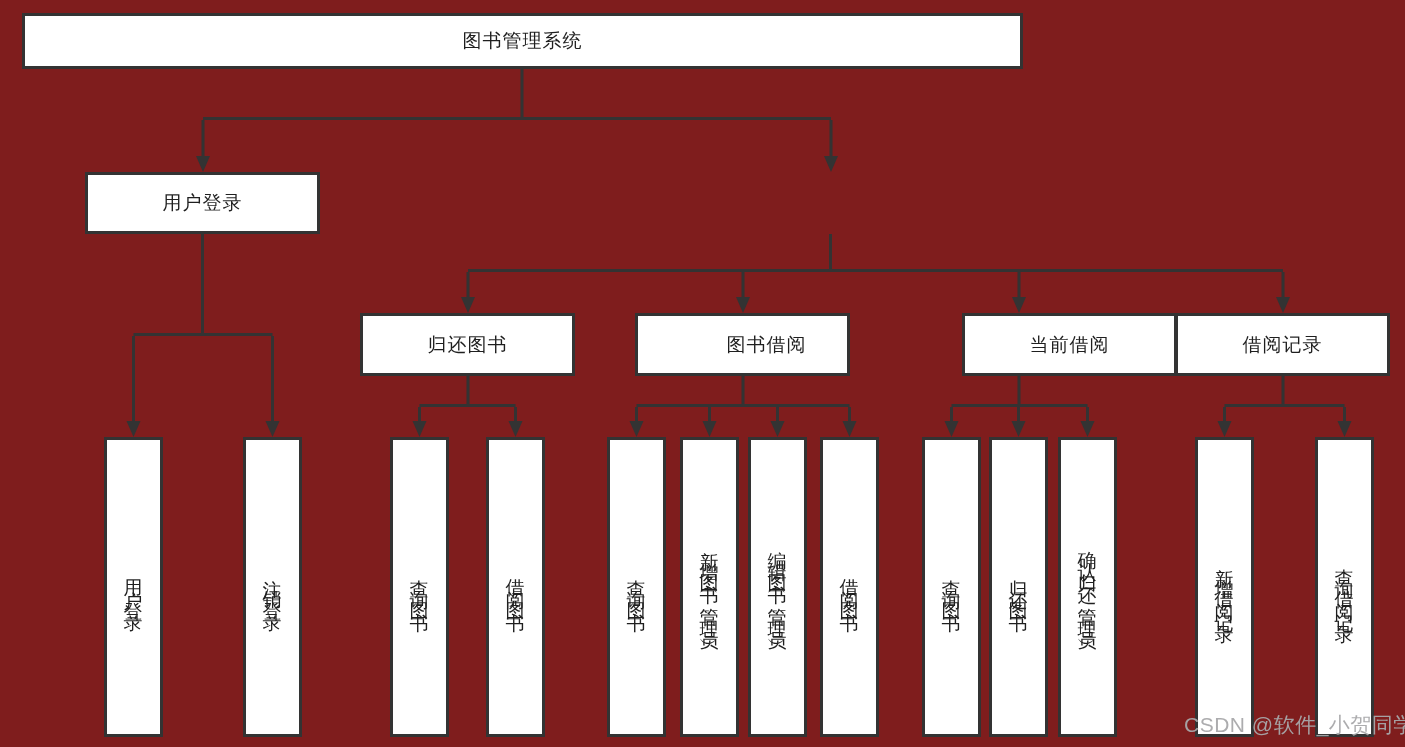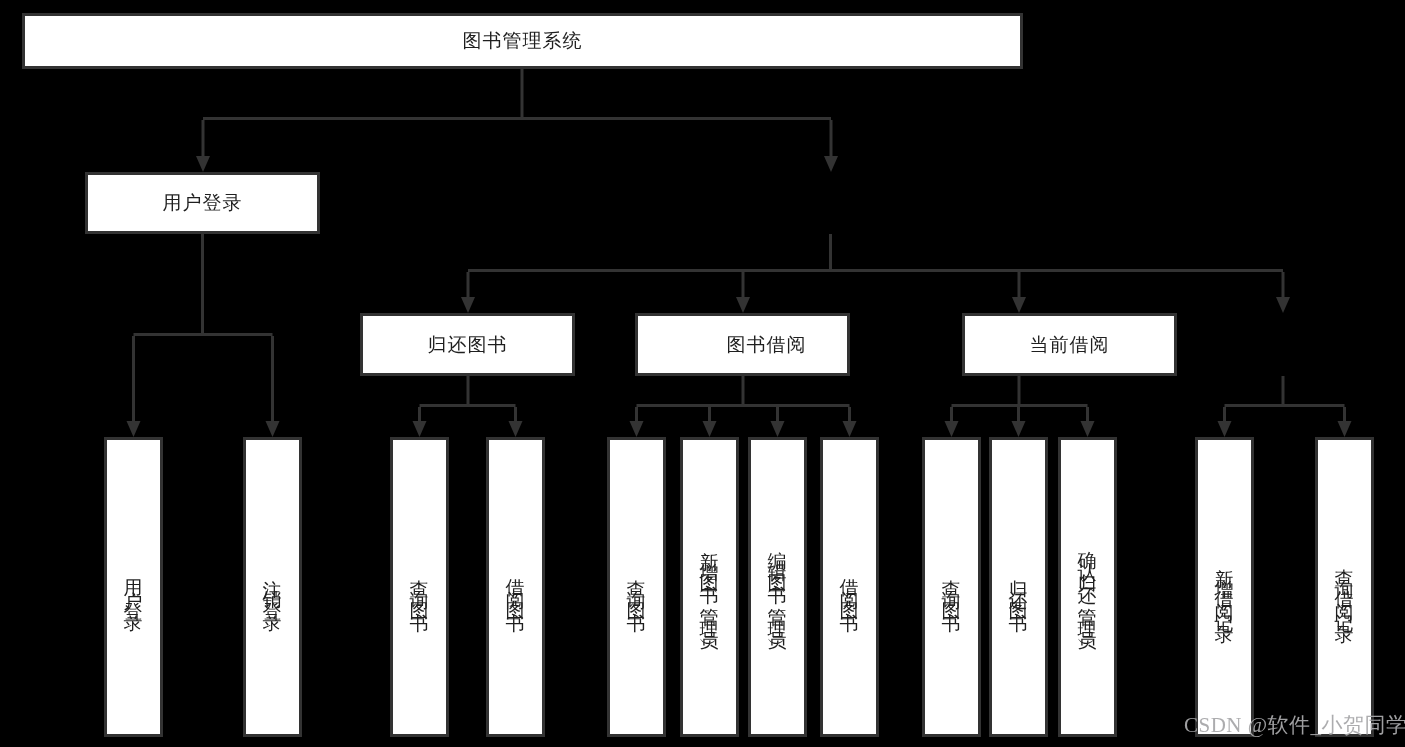--- a/index.html
+++ b/index.html
@@ -1,21 +1,21 @@
 <!DOCTYPE html>
 <html><head>
 <meta charset="utf-8">
 <style>
   html, body { margin: 0; padding: 0; background: #ffffff; }
   .canvas {
     position: relative;
     width: 1405px;
     height: 747px;
-    background: #000000;
-    font-family: Liberation Serif, serif;
+    background: #7f1d1d;
+    font-family: Liberation Sans, sans-serif;
     color: #1f1f1f;
     overflow: hidden;
   }
   .connectors {
     position: absolute;
     left: 0; top: 0;
     width: 1405px; height: 747px;
   }
   .box {
     position: absolute;
@@ -96,20 +96,23 @@
 
   <div class="box box-h" style="left:360px; top:313px; width:215px; height:63px;">
     <span>归还图书</span>
   </div>
   <div class="box box-h" style="left:635px; top:313px; width:215px; height:63px;padding-left:48px;">
     <span>图书借阅</span>
   </div>
   <div class="box box-h" style="left:962px; top:313px; width:215px; height:63px;">
     <span>当前借阅</span>
   </div>
+  <div class="box box-h" style="left:1175px; top:313px; width:215px; height:63px;">
+    <span>借阅记录</span>
+  </div>
 
   <div class="box box-v" style="left:104px; top:437px; width:59px; height:300px;">
     <span class="vtext">用户登录</span>
   </div>
   <div class="box box-v" style="left:243px; top:437px; width:59px; height:300px;">
     <span class="vtext">注销登录</span>
   </div>
 
   <div class="box box-v" style="left:390px; top:437px; width:59px; height:300px;">
     <span class="vtext">查询图书</span>

